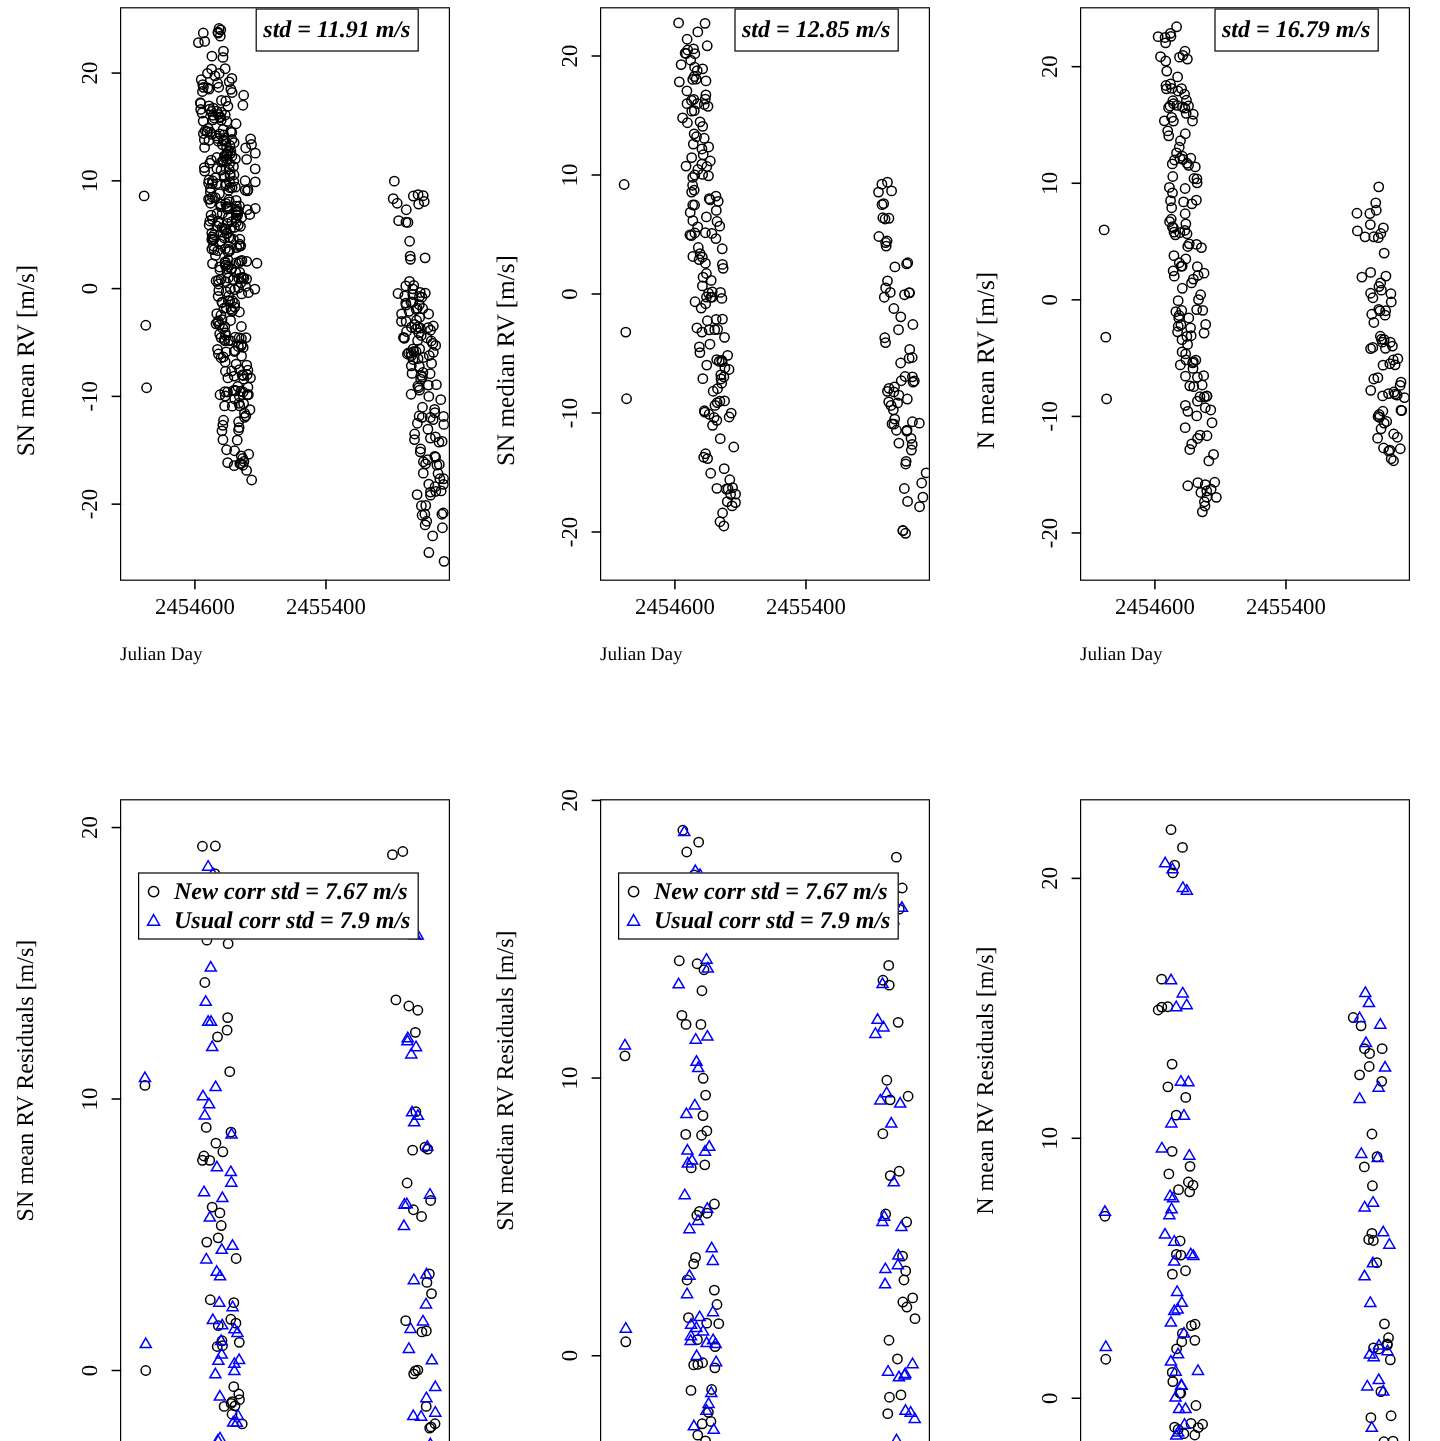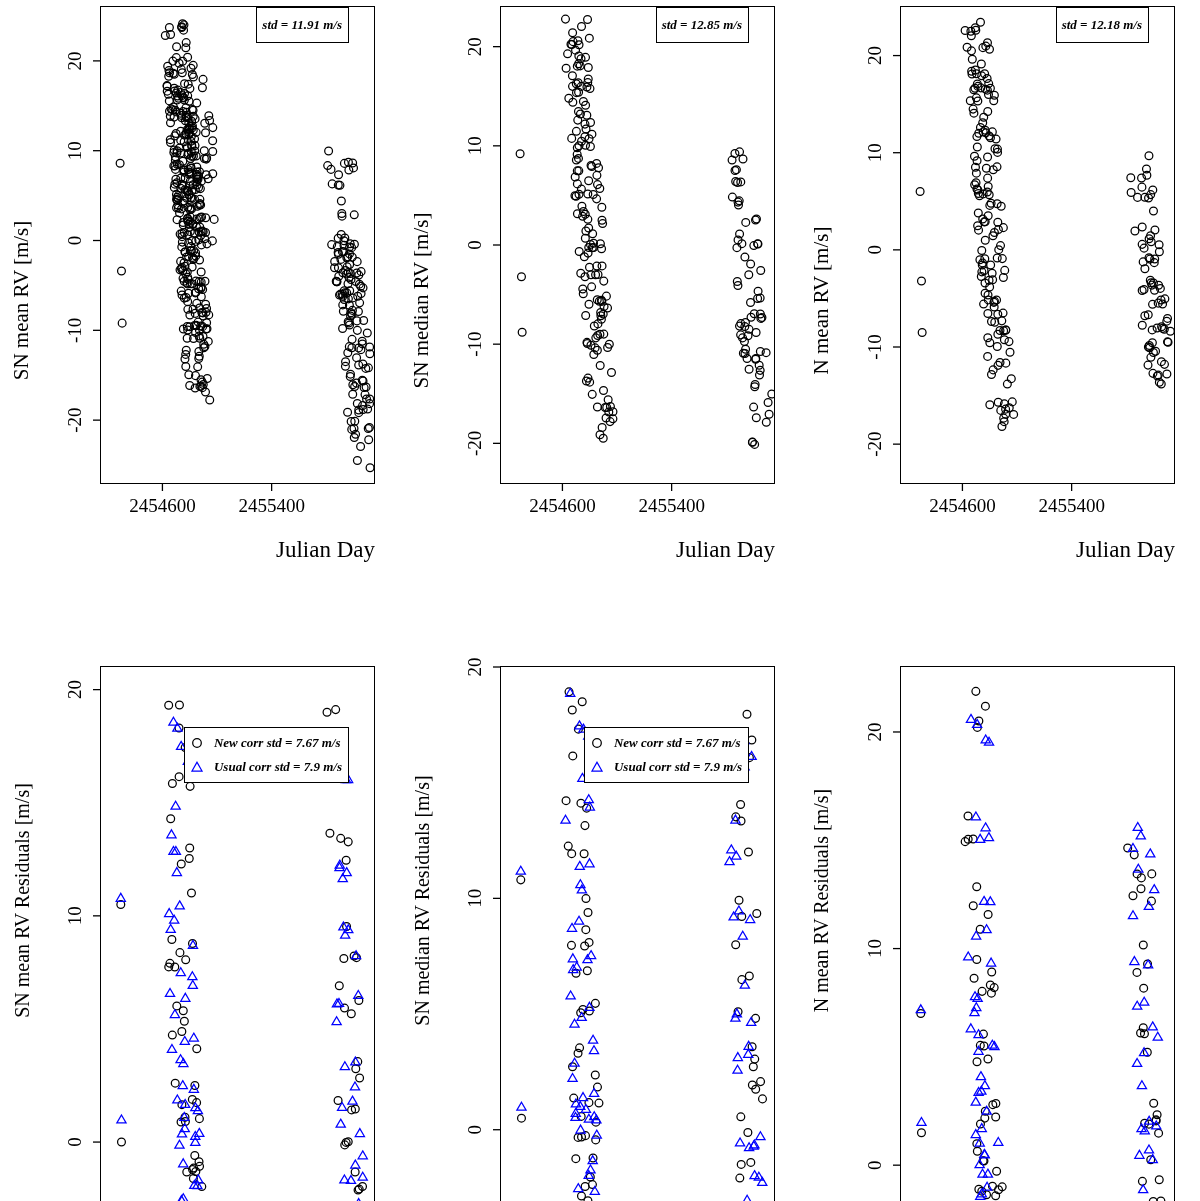--- a/index.html
+++ b/index.html
@@ -69,34 +69,34 @@
   svg { display: block; }
   .axis-text {
     font-family: "Liberation Serif", serif;
     font-size: 19px;
     fill: #000;
   }
   .xlabel {
     position: absolute;
     width: 275px;
     left: 100px;
-    text-align: right;
-    font-size: 23px;
+    text-align: left;
+    font-size: 16px;
     font-family: "Liberation Serif", serif;
   }
   .cell.top .xlabel { top: 537px; }
   .legendbox {
     position: absolute;
     border: 1.2px solid #000;
     background: #fff;
     box-sizing: border-box;
     font-family: "Liberation Serif", serif;
     font-style: italic;
     font-weight: bold;
-    font-size: 13px;
+    font-size: 20px;
     padding: 3px 6px 3px 5px;
     white-space: nowrap;
   }
   .cell.top .legendbox {
     right: 25px;
     top: 0px;
     height: 36px;
     display: flex;
     align-items: center;
     justify-content: flex-end;
@@ -1181,21 +1181,21 @@
           <line y1="340" y2="340" x1="0" x2="-8" class="tick"></line>
           <text x="0" y="0" text-anchor="middle" class="axis-text" transform="translate(-20,340) rotate(-90)">-10</text>
           <line y1="242.85714285714286" y2="242.85714285714286" x1="0" x2="-8" class="tick"></line>
           <text x="0" y="0" text-anchor="middle" class="axis-text" transform="translate(-20,242.85714285714286) rotate(-90)">0</text>
           <line y1="145.71428571428572" y2="145.71428571428572" x1="0" x2="-8" class="tick"></line>
           <text x="0" y="0" text-anchor="middle" class="axis-text" transform="translate(-20,145.71428571428572) rotate(-90)">10</text>
           <line y1="48.571428571428555" y2="48.571428571428555" x1="0" x2="-8" class="tick"></line>
           <text x="0" y="0" text-anchor="middle" class="axis-text" transform="translate(-20,48.571428571428555) rotate(-90)">20</text>
         </svg>
       <div class="legendbox">
-        <span>std =  12.18 m/s</span>
+        <span>std =  16.79 m/s</span>
       </div>
     </div>
     <div class="xlabel">Julian Day</div>
   </div>
 
   <div class="cell bottom">
     <div class="ylab">
       <span>SN mean RV Residuals [m/s]</span>
     </div>
     <div class="plotbox">

